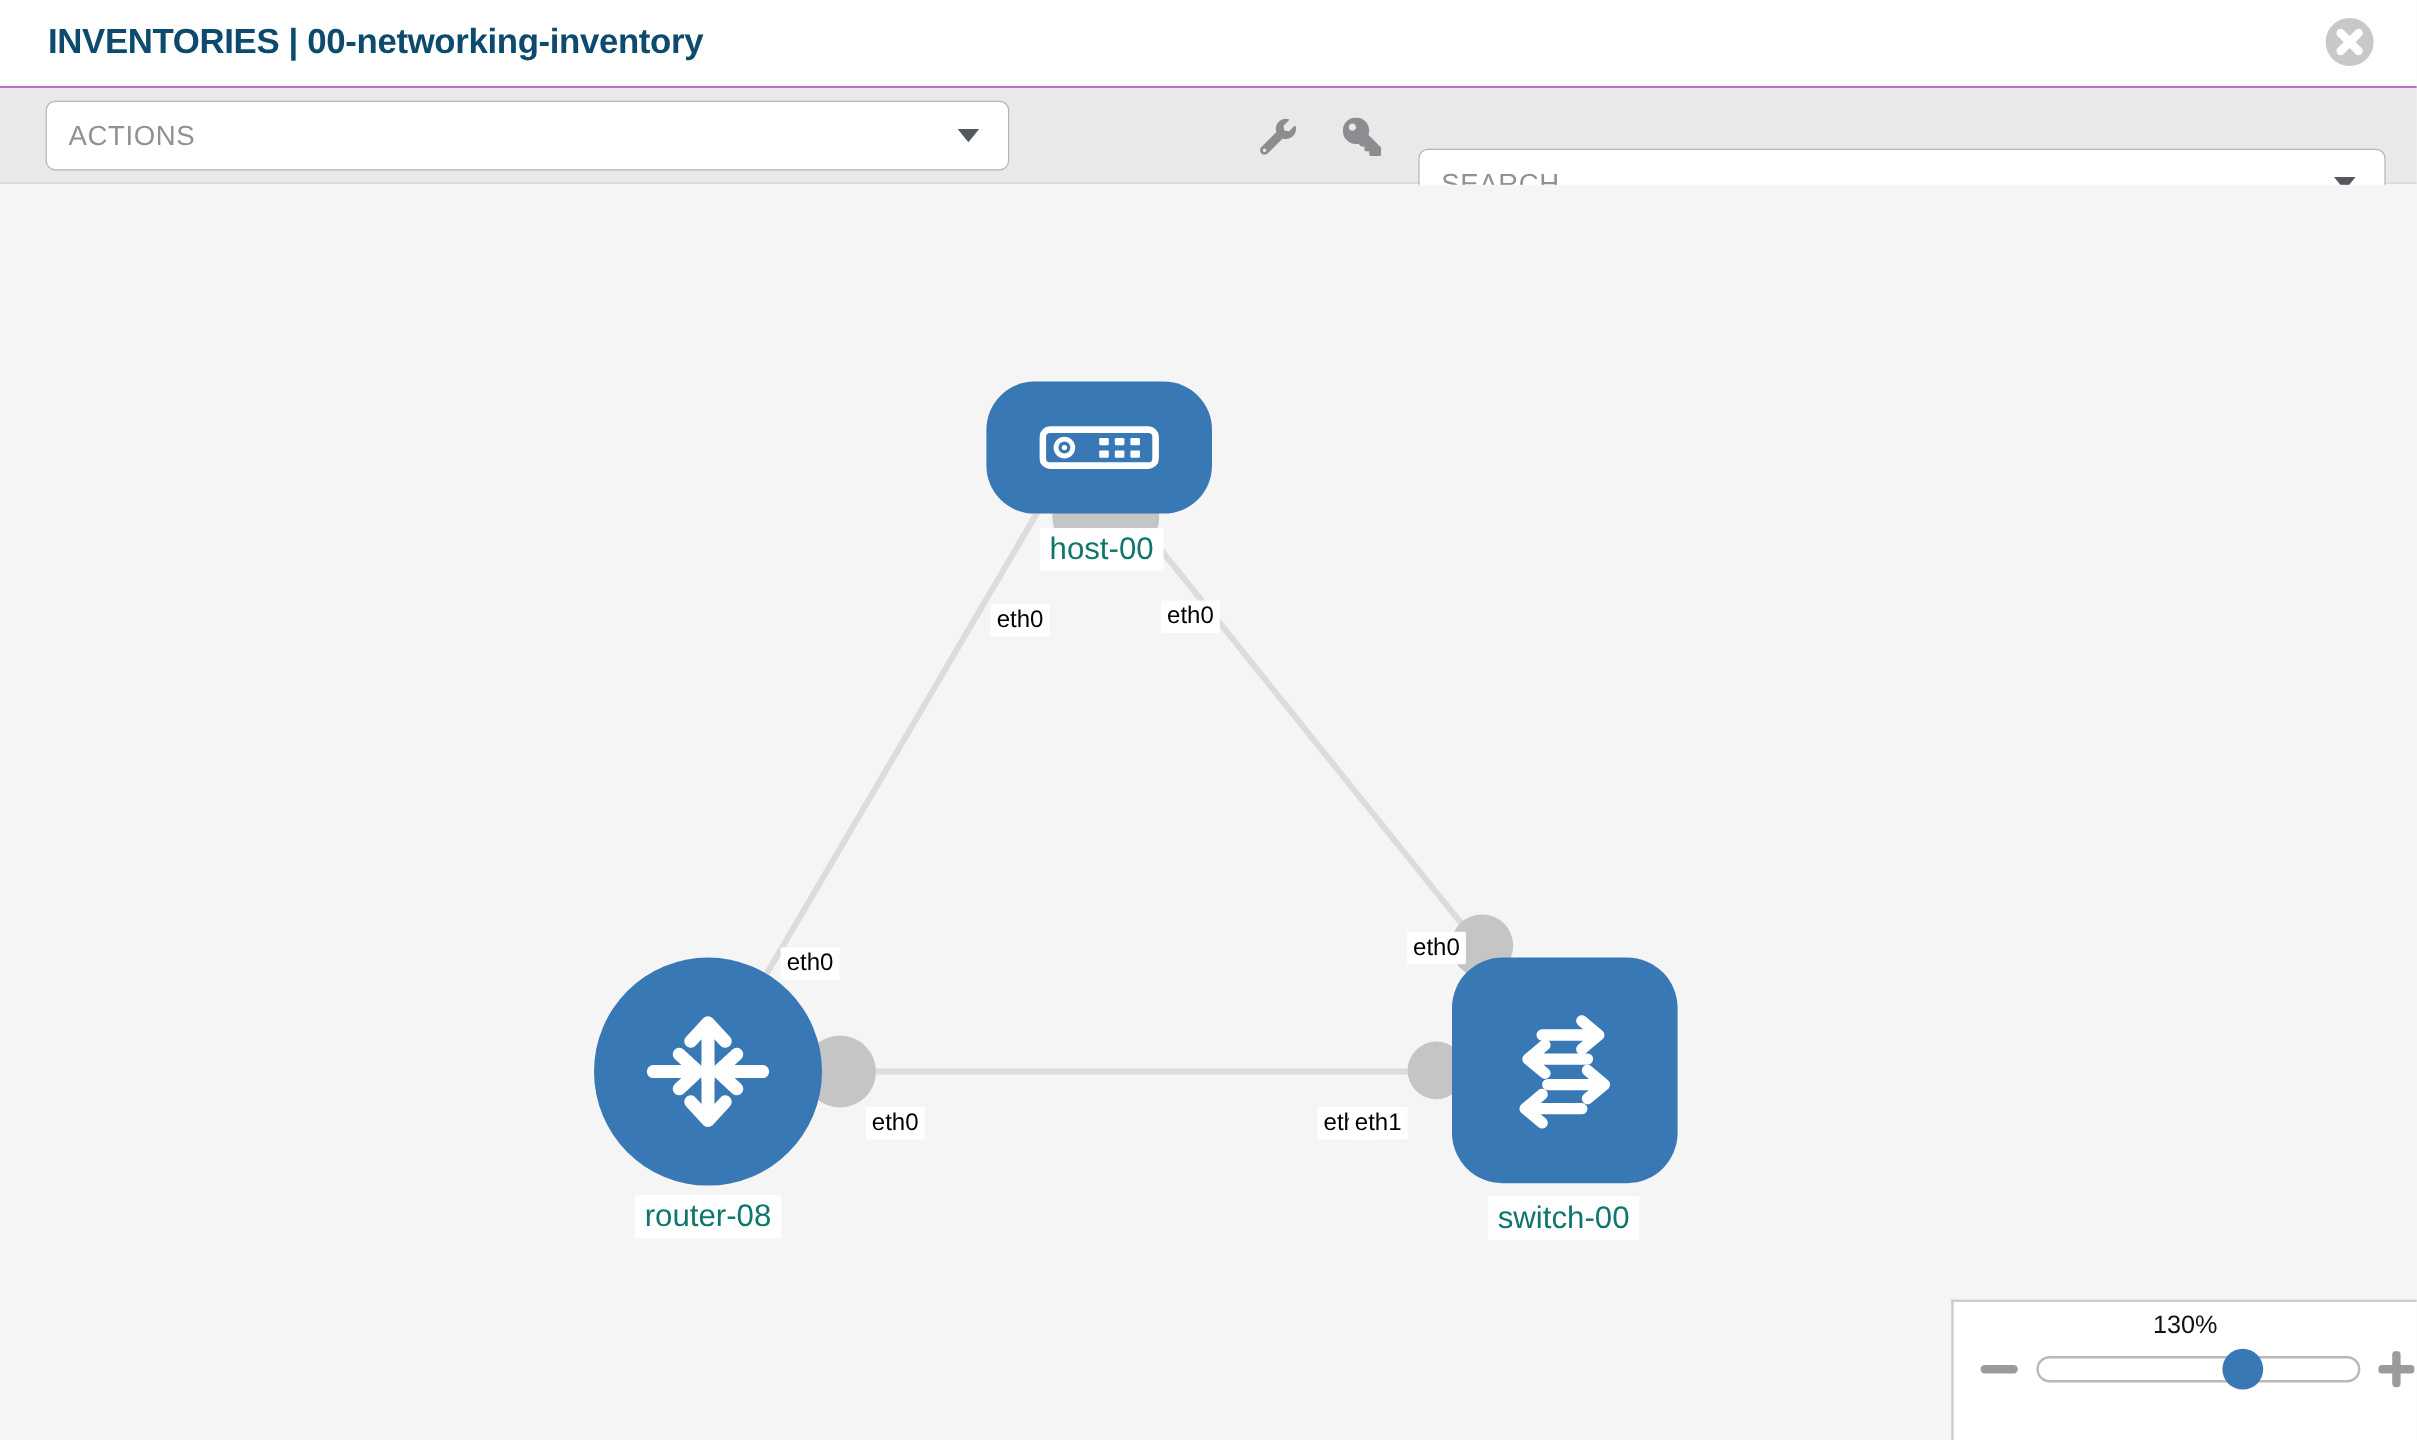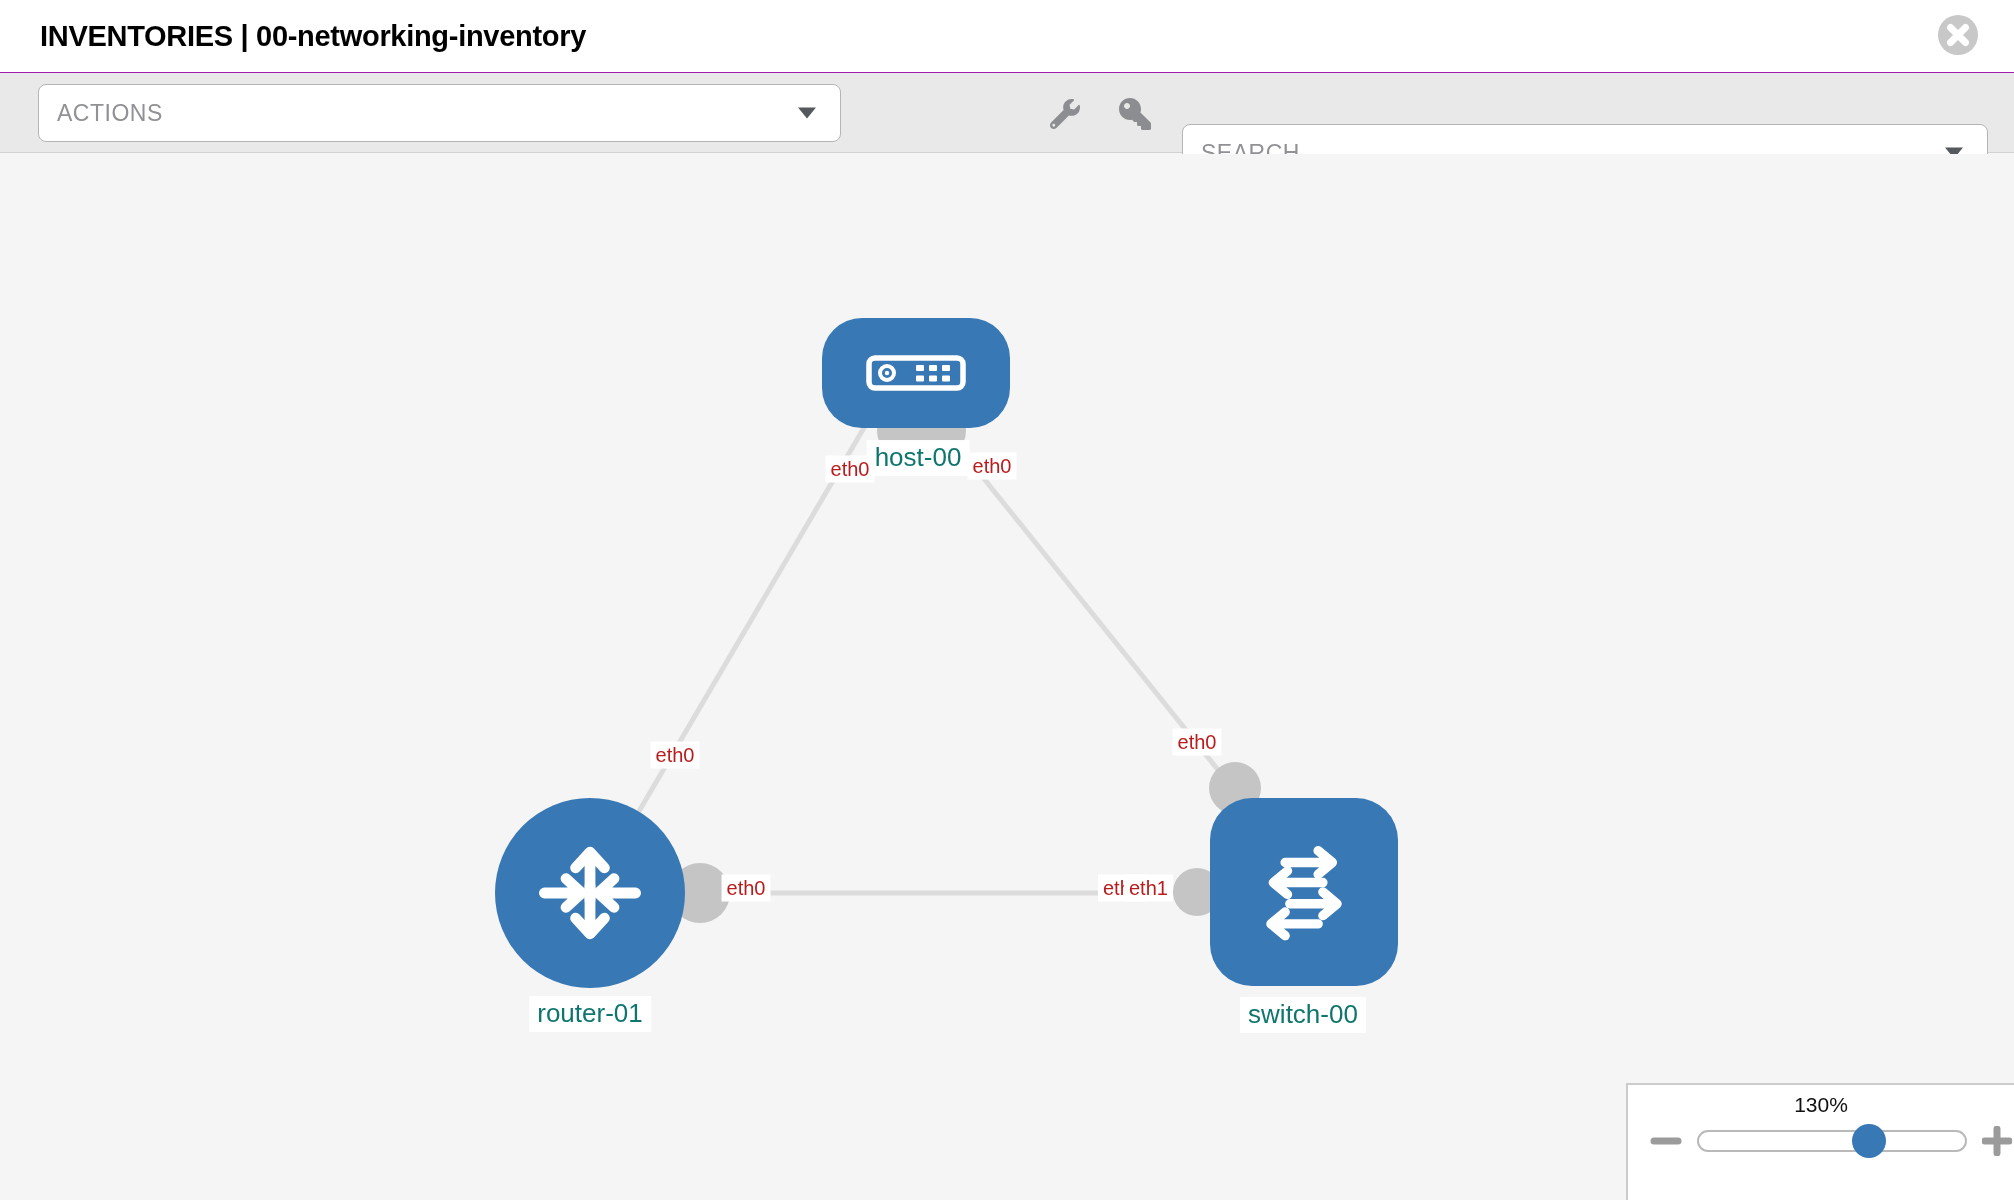--- a/index.html
+++ b/index.html
@@ -15,21 +15,21 @@
     --dot-gray: #c5c5c5;
   }
 
   
   .header {
     position: absolute; left: 0; top: 0; width: 2014px; height: 72px;
     background: #ffffff;
   }
   .page-title {
     position: absolute; left: 40px; top: 50%; transform: translateY(-50%);
-    font-size: 29px; font-weight: bold; color: #000000; letter-spacing: -0.3px;
+    font-size: 29px; font-weight: bold; color: #0c4a6e; letter-spacing: -0.3px;
     white-space: nowrap;
   }
   .close-btn {
     position: absolute; left: 1936px; top: 13px; width: 44px; height: 44px;
     background: none; border: none; cursor: pointer; padding: 0;
   }
 
   
   .toolbar {
     position: absolute; left: 0; top: 72px; width: 2014px; height: 81px;
@@ -74,21 +74,21 @@
   }
   .node-host   { left: 822px;  top: 164px; width: 188px; height: 110px; border-radius: 40px; }
   .node-router { left: 495px;  top: 644px; width: 190px; height: 190px; border-radius: 50%; }
   .node-switch { left: 1210px; top: 644px; width: 188px; height: 188px; border-radius: 42px; }
 
   .chip {
     position: absolute; background: #ffffff; color: #0f766e; white-space: nowrap;
     transform: translate(-50%, -50%); line-height: 1.15;
   }
   .chip-node { font-size: 26px; padding: 3px 8px; z-index: 6; }
-  .chip-iface { font-size: 20px; padding: 2px 5px; z-index: 6; color: #b91c1c; }
+  .chip-iface { font-size: 20px; padding: 2px 5px; z-index: 6; color: #000000; margin-top: 48px; }
   .chip-left-anchor { transform: translateY(-50%); }
   .chip-back { z-index: 5; }
   .chip-front { z-index: 7; }
 
   
   .zoom-panel {
     position: absolute; left: 1626px; top: 1083px; width: 388px; height: 141px;
     background: #ffffff; border-left: 2px solid #cccccc; border-top: 2px solid #cccccc;
     z-index: 10;
   }
@@ -194,21 +194,21 @@
         <g fill="none" stroke="#ffffff" stroke-width="8" stroke-linecap="round" stroke-linejoin="round">
           <path d="M34 25 L70 25 M62 15 L74 25 L62 35"></path>
           <path d="M66 42 L28 42 M36 32 L24 42 L36 52"></path>
           <path d="M38 60 L74 60 M66 50 L78 60 L66 70"></path>
           <path d="M62 77 L26 77 M34 67 L22 77 L34 87"></path>
         </g>
       </svg>
     </div>
 
     <div class="chip chip-node" style="left:918px; top:304px;">host-00</div>
-    <div class="chip chip-node" style="left:590px; top:860px;">router-01</div>
+    <div class="chip chip-node" style="left:590px; top:860px;">router-08</div>
     <div class="chip chip-node" style="left:1303px; top:861px;">switch-00</div>
 
     <div class="chip chip-iface" style="left:850px; top:315px;">eth0</div>
     <div class="chip chip-iface" style="left:992px; top:312px;">eth0</div>
     <div class="chip chip-iface" style="left:675px; top:601px;">eth0</div>
     <div class="chip chip-iface" style="left:1197px; top:588px;">eth0</div>
     <div class="chip chip-iface" style="left:746px; top:734px;">eth0</div>
     <div class="chip chip-iface chip-left-anchor chip-back" style="left:1098px; top:734px;">eth0</div>
     <div class="chip chip-iface chip-left-anchor chip-front" style="left:1124px; top:734px;">eth1</div>
   </div>

